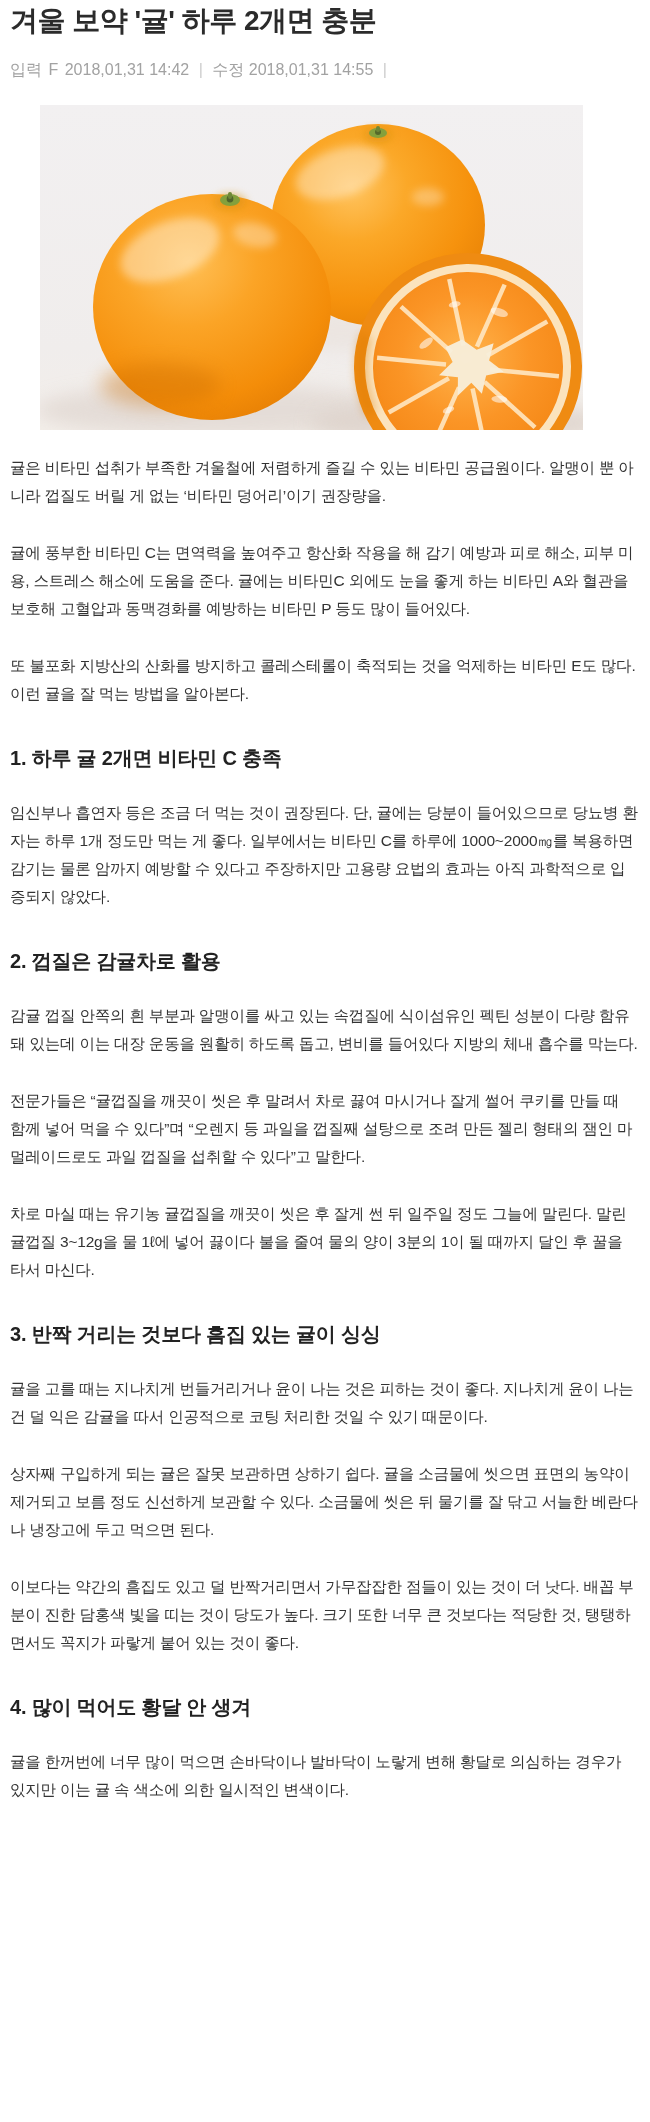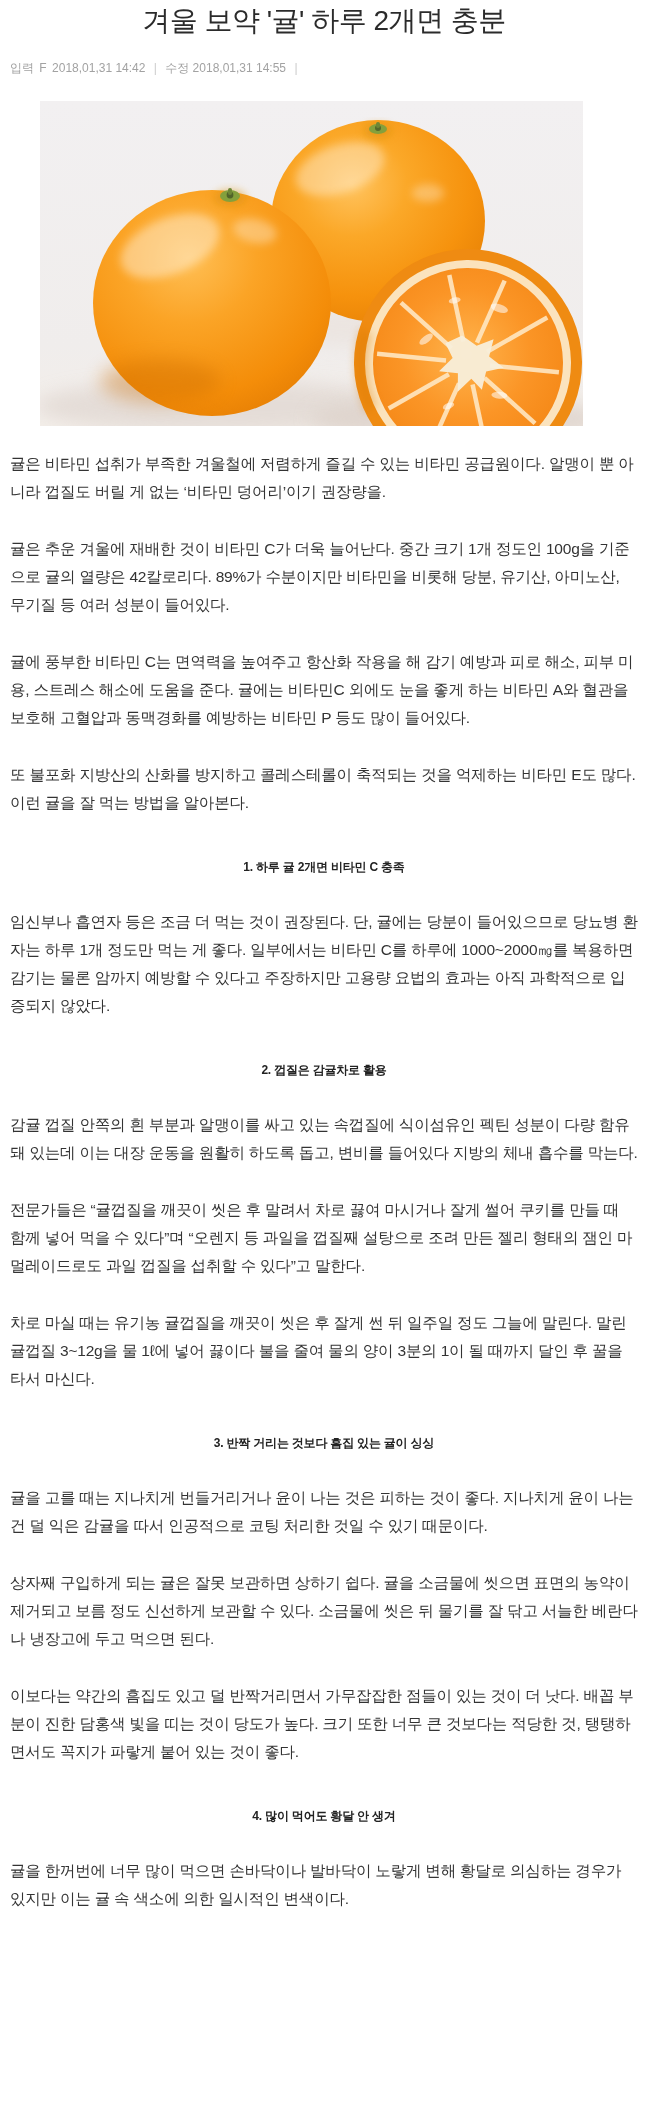--- a/index.html
+++ b/index.html
@@ -14,28 +14,27 @@
     color: #333333;
   }
   .page {
     width: 650px;
     box-sizing: border-box;
     padding: 2px 12px 40px 10px;
   }
   .title {
     font-size: 28px;
     line-height: 38px;
-    font-weight: normal;
+    font-weight: bold;
     color: #2b2b2b;
     margin: 0 0 20px 0;
     letter-spacing: -0.5px;
-    text-align: center;
   }
   .byline {
-    font-size: 12px;
+    font-size: 16px;
     color: #a2a2a2;
     margin: 0 0 24px 0;
     letter-spacing: 0;
   }
   .byline .sep {
     color: #cccccc;
     margin: 0 5px;
   }
   .byline .flag {
     margin: 0 2px;
@@ -50,26 +49,25 @@
   .article {
     font-size: 15.5px;
     line-height: 28px;
     color: #333333;
     letter-spacing: -0.2px;
   }
   .para {
     margin: 0 0 29px 0;
   }
   .heading {
-    font-size: 12px;
+    font-size: 20px;
     line-height: 24px;
     font-weight: bold;
     color: #222222;
     margin: 38px 0 29px 0;
-    text-align: center;
   }
 </style>
 </head>
 <body>
 
 <div class="page">
 
   <h1 class="title">겨울 보약 '귤' 하루 2개면 충분</h1>
 
   <div class="byline">
@@ -172,21 +170,20 @@
           <ellipse cx="400" cy="300" rx="6" ry="3" transform="rotate(-10 400 300)"></ellipse>
           <ellipse cx="428" cy="198" rx="6" ry="3"></ellipse>
         </g>
         <path d="M318 290 A114 114 0 0 1 330 205 L340 215 A100 100 0 0 0 330 285 Z" fill="#d87800" opacity="0.35" filter="url(#soft2)"></path>
       </g>
     </svg>
   </div>
 
   <div class="article">
     <p class="para">귤은 비타민 섭취가 부족한 겨울철에 저렴하게 즐길 수 있는 비타민 공급원이다. 알맹이 뿐 아니라 껍질도 버릴 게 없는 ‘비타민 덩어리’이기 권장량을.</p>
-    <p class="para">귤은 추운 겨울에 재배한 것이 비타민 C가 더욱 늘어난다. 중간 크기 1개 정도인 100g을 기준으로 귤의 열량은 42칼로리다. 89%가 수분이지만 비타민을 비롯해 당분, 유기산, 아미노산, 무기질 등 여러 성분이 들어있다.</p>
     <p class="para">귤에 풍부한 비타민 C는 면역력을 높여주고 항산화 작용을 해 감기 예방과 피로 해소, 피부 미용, 스트레스 해소에 도움을 준다. 귤에는 비타민C 외에도 눈을 좋게 하는 비타민 A와 혈관을 보호해 고혈압과 동맥경화를 예방하는 비타민 P 등도 많이 들어있다.</p>
     <p class="para">또 불포화 지방산의 산화를 방지하고 콜레스테롤이 축적되는 것을 억제하는 비타민 E도 많다. 이런 귤을 잘 먹는 방법을 알아본다.</p>
     <h2 class="heading">1. 하루 귤 2개면 비타민 C 충족</h2>
     <p class="para">임신부나 흡연자 등은 조금 더 먹는 것이 권장된다. 단, 귤에는 당분이 들어있으므로 당뇨병 환자는 하루 1개 정도만 먹는 게 좋다. 일부에서는 비타민 C를 하루에 1000~2000㎎를 복용하면 감기는 물론 암까지 예방할 수 있다고 주장하지만 고용량 요법의 효과는 아직 과학적으로 입증되지 않았다.</p>
     <h2 class="heading">2. 껍질은 감귤차로 활용</h2>
     <p class="para">감귤 껍질 안쪽의 흰 부분과 알맹이를 싸고 있는 속껍질에 식이섬유인 펙틴 성분이 다량 함유돼 있는데 이는 대장 운동을 원활히 하도록 돕고, 변비를 들어있다 지방의 체내 흡수를 막는다.</p>
     <p class="para">전문가들은 “귤껍질을 깨끗이 씻은 후 말려서 차로 끓여 마시거나 잘게 썰어 쿠키를 만들 때 함께 넣어 먹을 수 있다”며 “오렌지 등 과일을 껍질째 설탕으로 조려 만든 젤리 형태의 잼인 마멀레이드로도 과일 껍질을 섭취할 수 있다”고 말한다.</p>
     <p class="para">차로 마실 때는 유기농 귤껍질을 깨끗이 씻은 후 잘게 썬 뒤 일주일 정도 그늘에 말린다. 말린 귤껍질 3~12g을 물 1ℓ에 넣어 끓이다 불을 줄여 물의 양이 3분의 1이 될 때까지 달인 후 꿀을 타서 마신다.</p>
     <h2 class="heading">3. 반짝 거리는 것보다 흠집 있는 귤이 싱싱</h2>
     <p class="para">귤을 고를 때는 지나치게 번들거리거나 윤이 나는 것은 피하는 것이 좋다. 지나치게 윤이 나는 건 덜 익은 감귤을 따서 인공적으로 코팅 처리한 것일 수 있기 때문이다.</p>

